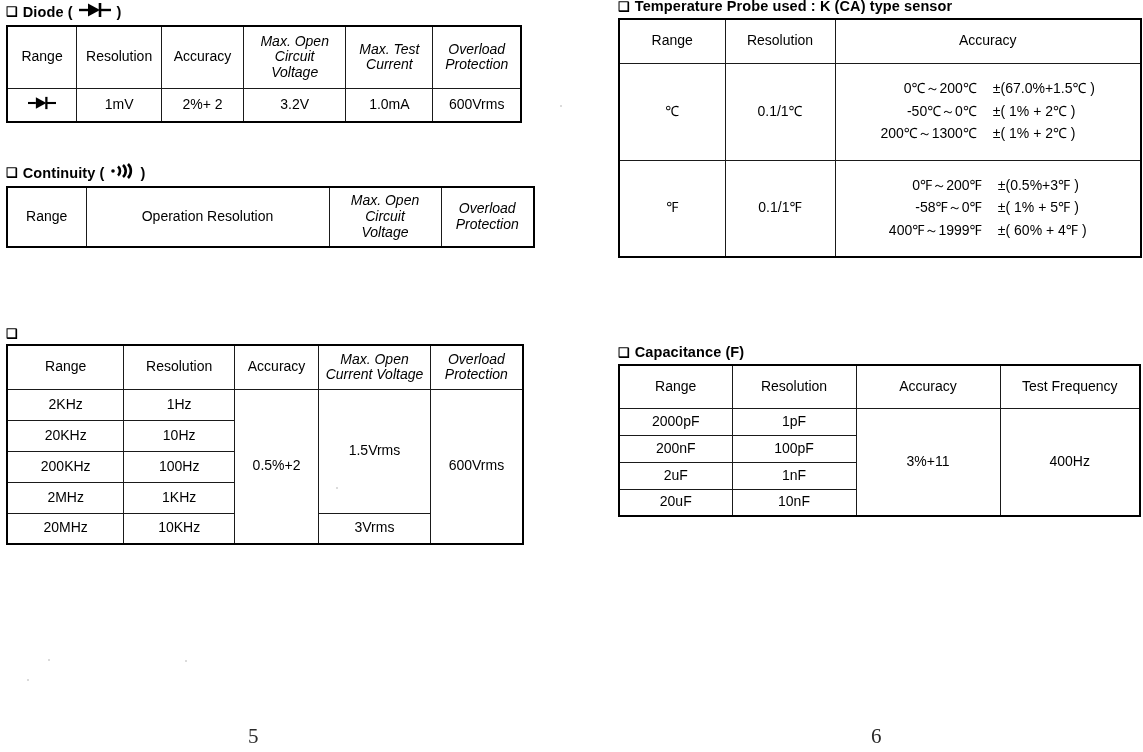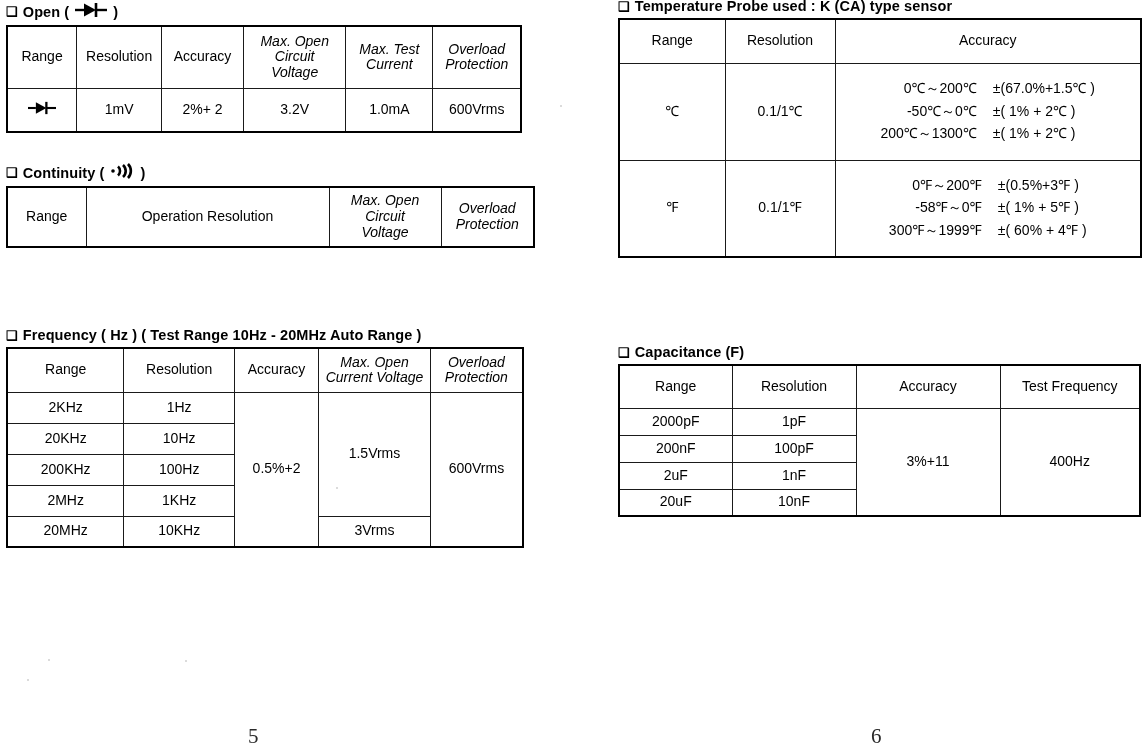--- a/index.html
+++ b/index.html
@@ -90,21 +90,21 @@
     background: #cfcfcf;
     border-radius: 50%;
   }
 </style>
 </head>
 <body>
 
 <div class="section" style="left:6px; top:2px; width:520px;">
   <div class="sec-heading">
     <span class="sq-bullet">❑</span>
-    <span>Open (</span>
+    <span>Diode (</span>
     <span class="sym">
       <svg width="34" height="16" viewBox="0 0 34 16" aria-hidden="true">
         <line x1="1" y1="8" x2="10" y2="8" stroke="#000" stroke-width="2.4"></line>
         <polygon points="10,1.5 10,14.5 22,8" fill="#000"></polygon>
         <line x1="22" y1="1" x2="22" y2="15" stroke="#000" stroke-width="2.6"></line>
         <line x1="22" y1="8" x2="33" y2="8" stroke="#000" stroke-width="2.4"></line>
       </svg>
     </span>
     <span>)</span>
   </div>
@@ -130,21 +130,21 @@
         </td>
         <td class="hdr tight">
           <div>Max. Test</div>
           <div>Current</div>
         </td>
         <td class="hdr tight">
           <div>Overload</div>
           <div>Protection</div>
         </td>
       </tr>
-      <tr style="height:44px;">
+      <tr style="height:34px;">
         <td>
           <span class="sym">
             <svg width="34" height="14" viewBox="0 0 34 16" aria-hidden="true">
               <line x1="1" y1="8" x2="10" y2="8" stroke="#000" stroke-width="2.4"></line>
               <polygon points="10,1.5 10,14.5 22,8" fill="#000"></polygon>
               <line x1="22" y1="1" x2="22" y2="15" stroke="#000" stroke-width="2.6"></line>
               <line x1="22" y1="8" x2="33" y2="8" stroke="#000" stroke-width="2.4"></line>
             </svg>
           </span>
         </td>
@@ -194,21 +194,20 @@
           <div>Protection</div>
         </td>
       </tr>
     </tbody>
   </table>
 </div>
 
 <div class="section" style="left:6px; top:327px; width:530px;">
   <div class="sec-heading">
     <span class="sq-bullet">❑</span>
-    <span>Frequency ( Hz ) ( Test Range 10Hz - 20MHz Auto Range )</span>
   </div>
 
   <table class="spec" style="width:518px;">
     <colgroup>
       <col style="width:111px">
         <col style="width:105px">
         <col style="width:80px">
       <col style="width:106px">
         <col style="width:88px">
     </colgroup>
@@ -291,21 +290,21 @@
 
       <tr style="height:97px;">
         <td>℉</td>
         <td>0.1/1℉</td>
         <td>
           <div class="acc-grid">
             <span class="acc-range">0℉～200℉</span>
             <span class="acc-tol">±(0.5%+3℉ )</span>
             <span class="acc-range">-58℉～0℉</span>
             <span class="acc-tol">±( 1%  + 5℉ )</span>
-            <span class="acc-range">300℉～1999℉</span>
+            <span class="acc-range">400℉～1999℉</span>
             <span class="acc-tol">±( 60%  + 4℉ )</span>
           </div>
         </td>
       </tr>
     </tbody>
   </table>
 </div>
 
 <div class="section" style="left:618px; top:344px; width:525px;">
   <div class="sec-heading">

